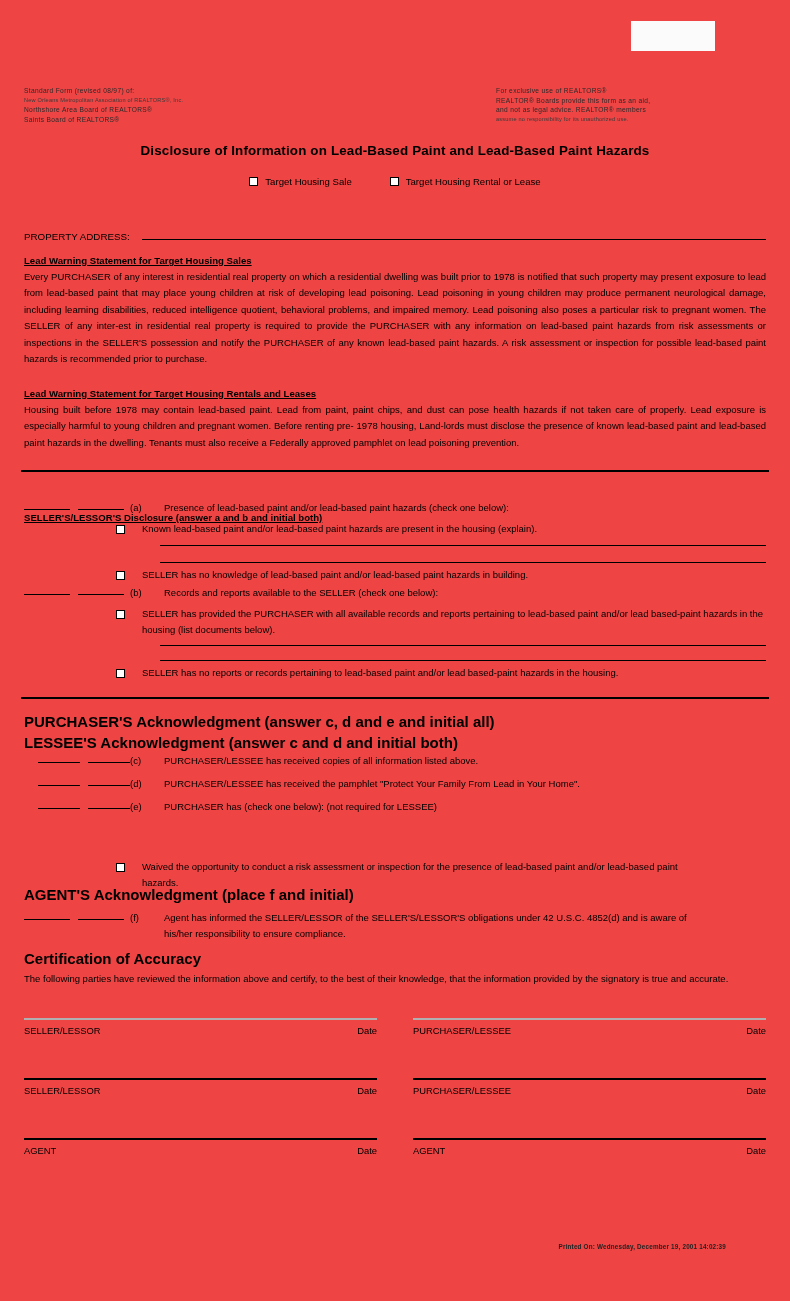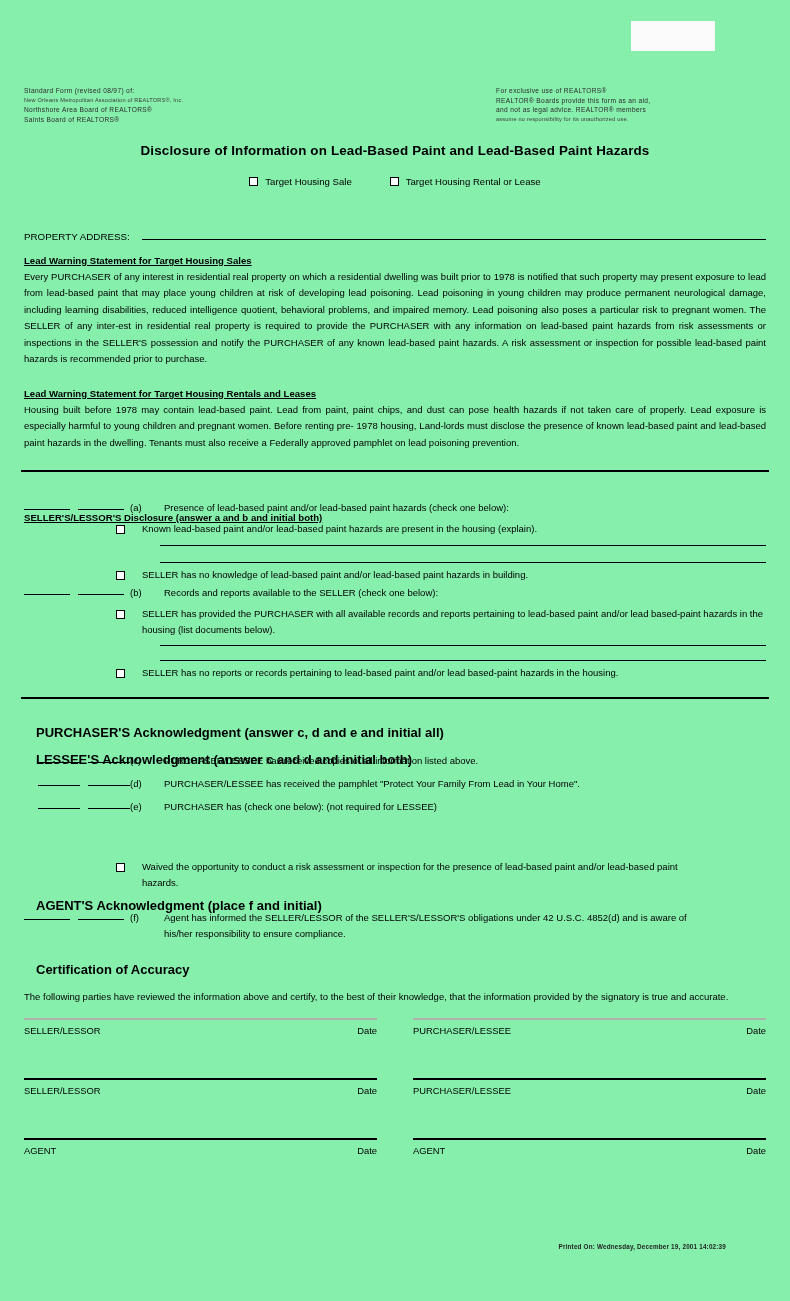--- a/index.html
+++ b/index.html
@@ -9,21 +9,21 @@
   }
   body {
     font-family: "Liberation Sans", sans-serif;
     color: #000000;
   }
   .page {
     position: relative;
     width: 790px;
     height: 1301px;
     margin: 0 auto;
-    background: #86efac;
+    background: #ef4444;
     overflow: hidden;
   }
   .ghost-box {
     position: absolute;
     left: 631px;
     top: 21px;
     width: 84px;
     height: 30px;
     background: #fbfbfb;
   }
@@ -110,23 +110,23 @@
 
   
   .body-block { position: absolute; left: 24px; right: 24px; }
   .sec-head {
     font-size: 9.6px;
     font-weight: bold;
     text-decoration: underline;
     margin: 4px 0 3px 0;
   }
   .sec-head-plain {
-    font-size: 13px;
+    font-size: 15px;
     font-weight: bold;
-    margin: 12px;
+    margin: 0;
   }
   p.para {
     margin: 0;
     font-size: 9.5px;
     line-height: 16.4px;
     text-align: justify;
   }
 
   
   .rule-thick {

